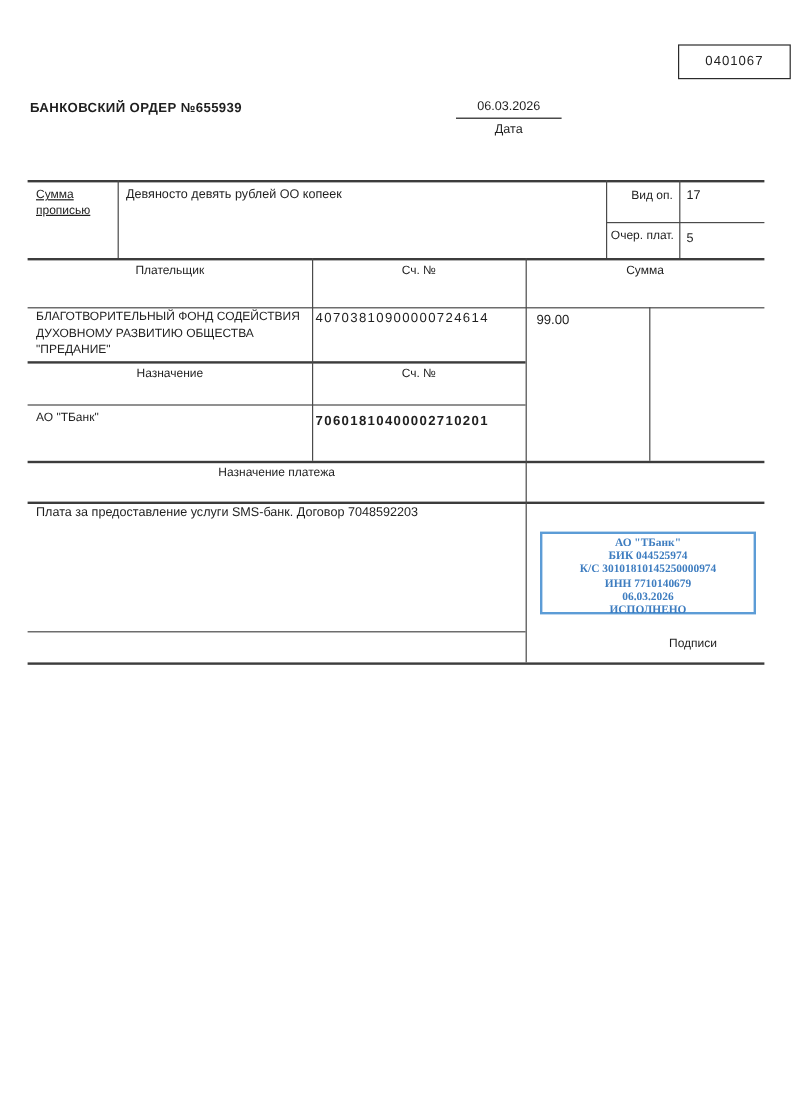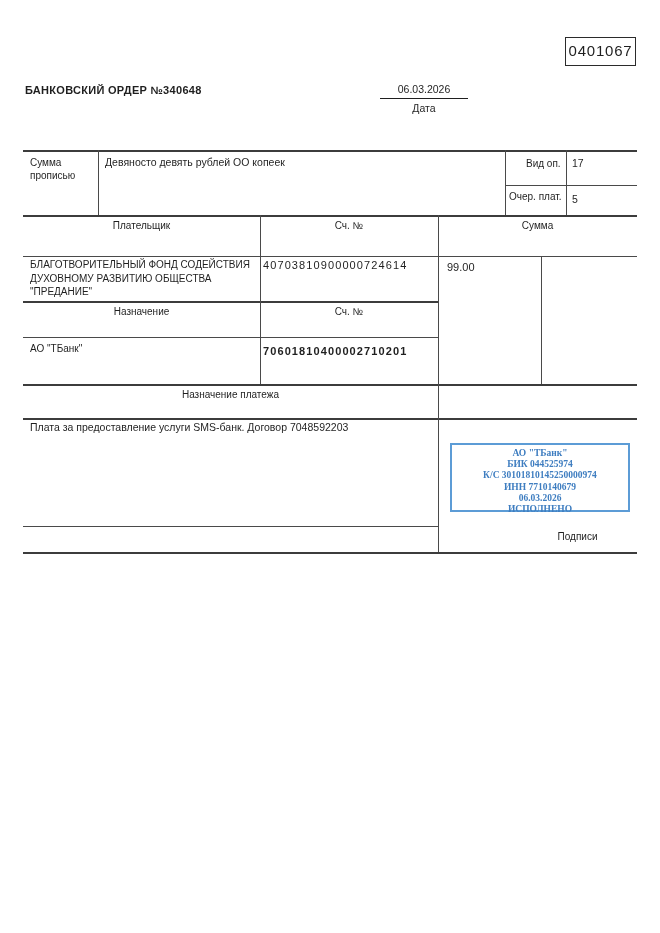--- a/index.html
+++ b/index.html
@@ -10,23 +10,23 @@
   }
   .hl { position:absolute; height:2px; background:#3c3c3c; }
   .hl.thin { height:1px; background:#4a4a4a; }
   .vl { position:absolute; width:1px; background:#4a4a4a; }
   .txt { position:absolute; font-size:10px; line-height:13px; white-space:nowrap; }
   .ctr { text-align:center; white-space:nowrap; }
   .wrap { white-space:normal; }
   .num { font-size:11px; letter-spacing:1.1px; }
   .title { font-weight:bold; font-size:11px; letter-spacing:0.3px; }
   .code-box {
-    position:absolute; left:565px; top:37px; width:71px; height:29px;
+    position:absolute; left:565px; top:37px; width:94px; height:29px;
     border:1.5px solid #2b2b2b; box-sizing:border-box;
-    font-size:15px; letter-spacing:0.8px; text-align:center; line-height:26px;
+    font-size:11px; letter-spacing:0.8px; text-align:center; line-height:26px;
   }
   .date-block { position:absolute; left:380px; top:83px; width:88px; text-align:center; }
   .date-value { font-size:10.5px; }
   .date-rule { height:1px; background:#1f1f1f; margin-top:3px; }
   .date-label { font-size:10.5px; margin-top:3px; }
   .stamp {
     position:absolute; left:450px; top:443px; width:180px; height:69px;
     border:2px solid #5c9cd6; box-sizing:border-box; text-align:center;
     font-family:"Liberation Serif","DejaVu Serif",serif; font-weight:bold;
     font-size:9.5px; line-height:11.2px; color:#3e7dc0; padding-top:3px;
@@ -34,21 +34,21 @@
 </style>
 </head>
 <body>
 
 <div id="page">
 
   <div class="code-box">
     <span>0401067</span>
   </div>
 
-  <div class="txt title" style="left:25px; top:84px;">БАНКОВСКИЙ ОРДЕР №340648</div>
+  <div class="txt title" style="left:25px; top:84px;">БАНКОВСКИЙ ОРДЕР №655939</div>
 
   <div class="date-block">
     <div class="date-value">06.03.2026</div>
     <div class="date-rule"></div>
     <div class="date-label">Дата</div>
   </div>
 
   <div class="hl" style="left:23px; top:150px; width:614px;"></div>
   <div class="hl thin" style="left:505px; top:185px; width:132px;"></div>
   <div class="hl" style="left:23px; top:215px; width:614px;"></div>
@@ -60,21 +60,21 @@
   <div class="hl thin" style="left:23px; top:526px; width:415px;"></div>
   <div class="hl" style="left:23px; top:552px; width:614px;"></div>
 
   <div class="vl" style="left:98px;  top:150px; height:65px;"></div>
   <div class="vl" style="left:505px; top:150px; height:65px;"></div>
   <div class="vl" style="left:566px; top:150px; height:65px;"></div>
   <div class="vl" style="left:260px; top:215px; height:169px;"></div>
   <div class="vl" style="left:438px; top:215px; height:337px;"></div>
   <div class="vl" style="left:541px; top:256px; height:128px;"></div>
 
-  <div class="txt wrap" style="left:30px; top:156px; width:62px;">Сумма прописью</div>
+  <div class="txt wrap" style="left:30px; top:156px; width:62px;text-decoration:underline;">Сумма прописью</div>
   <div class="txt" style="left:105px; top:156px; font-size:10.5px;">Девяносто девять рублей ОО копеек</div>
   <div class="txt" style="left:510px; top:157px;padding-left:16px;">Вид оп.</div>
   <div class="txt" style="left:572px; top:157px; font-size:10.5px;">17</div>
   <div class="txt" style="left:509px; top:190px;">Очер. плат.</div>
   <div class="txt" style="left:572px; top:193px; font-size:10.5px;">5</div>
 
   <div class="txt ctr" style="left:23px; top:219px; width:237px;">Плательщик</div>
   <div class="txt ctr" style="left:260px; top:219px; width:178px;">Сч. №</div>
   <div class="txt ctr" style="left:438px; top:219px; width:199px;">Сумма</div>
 

